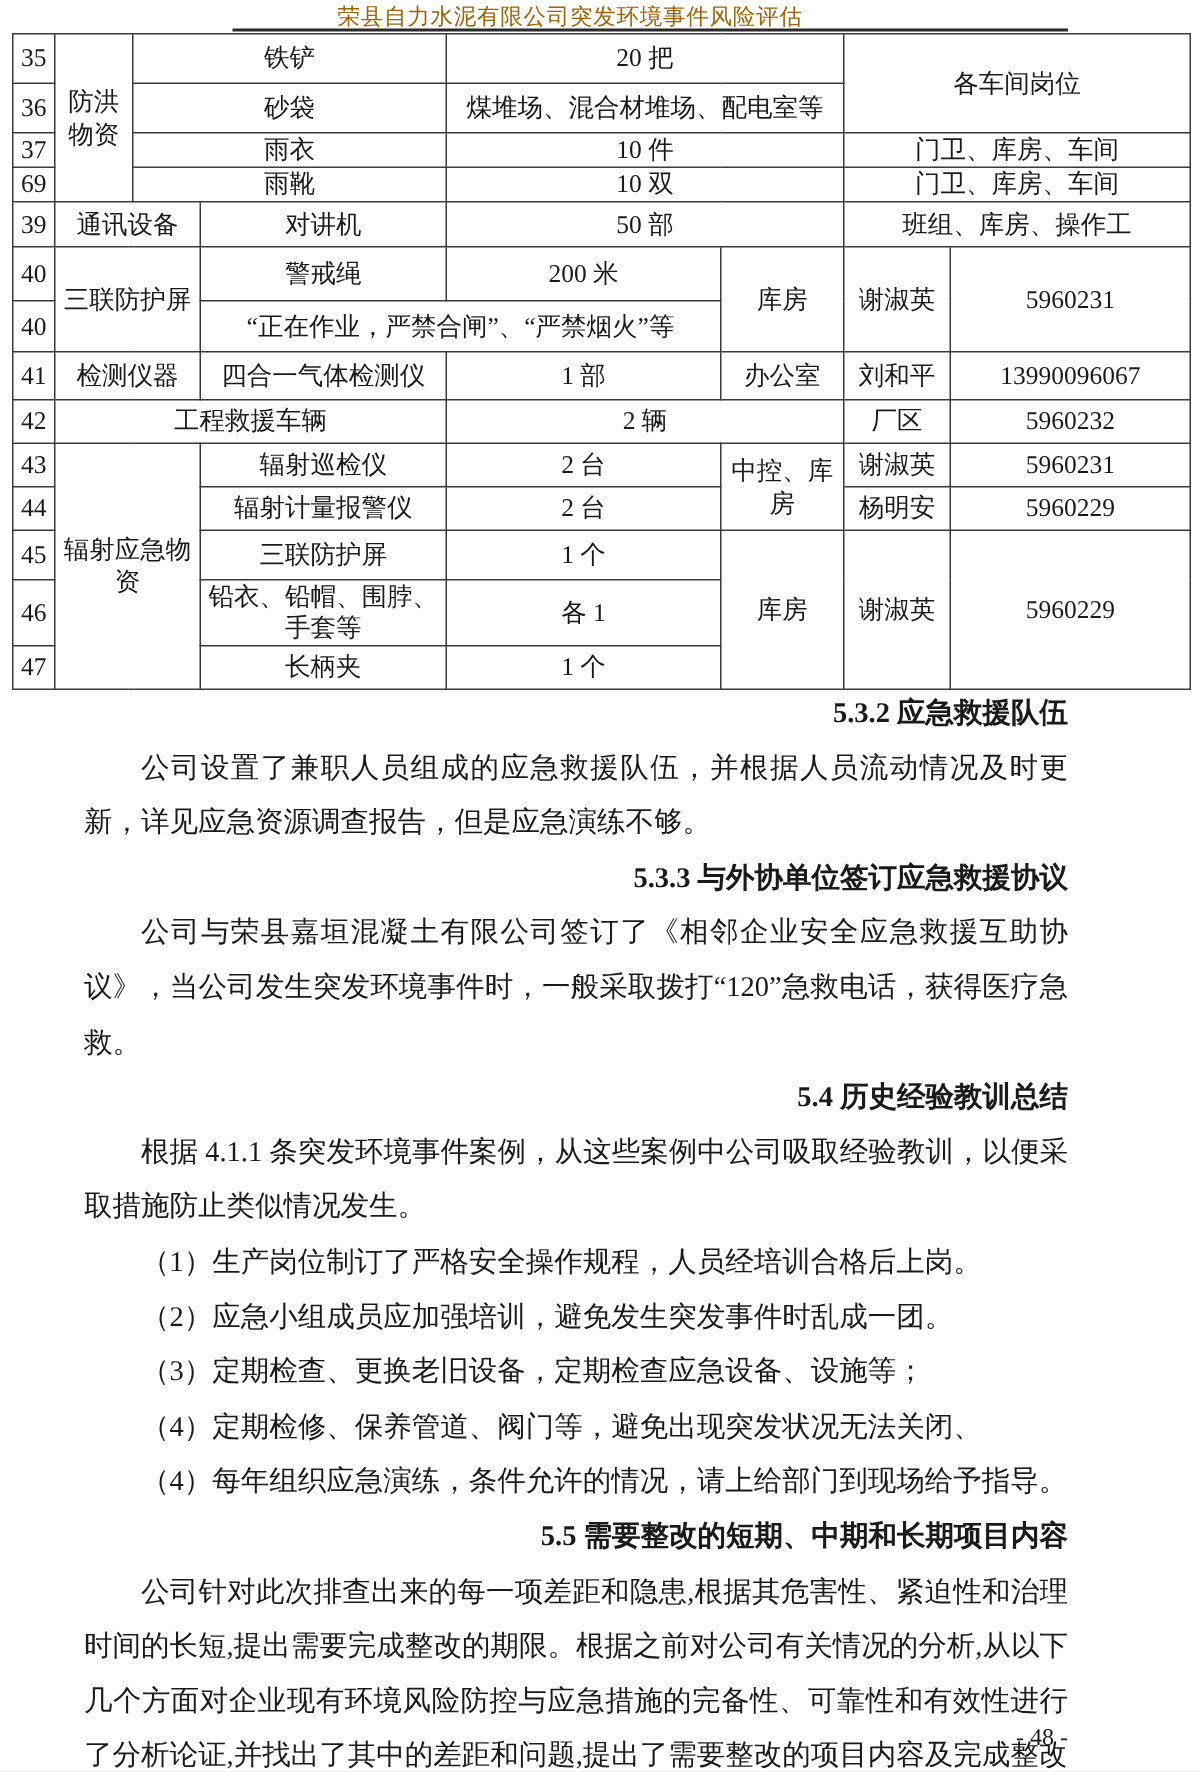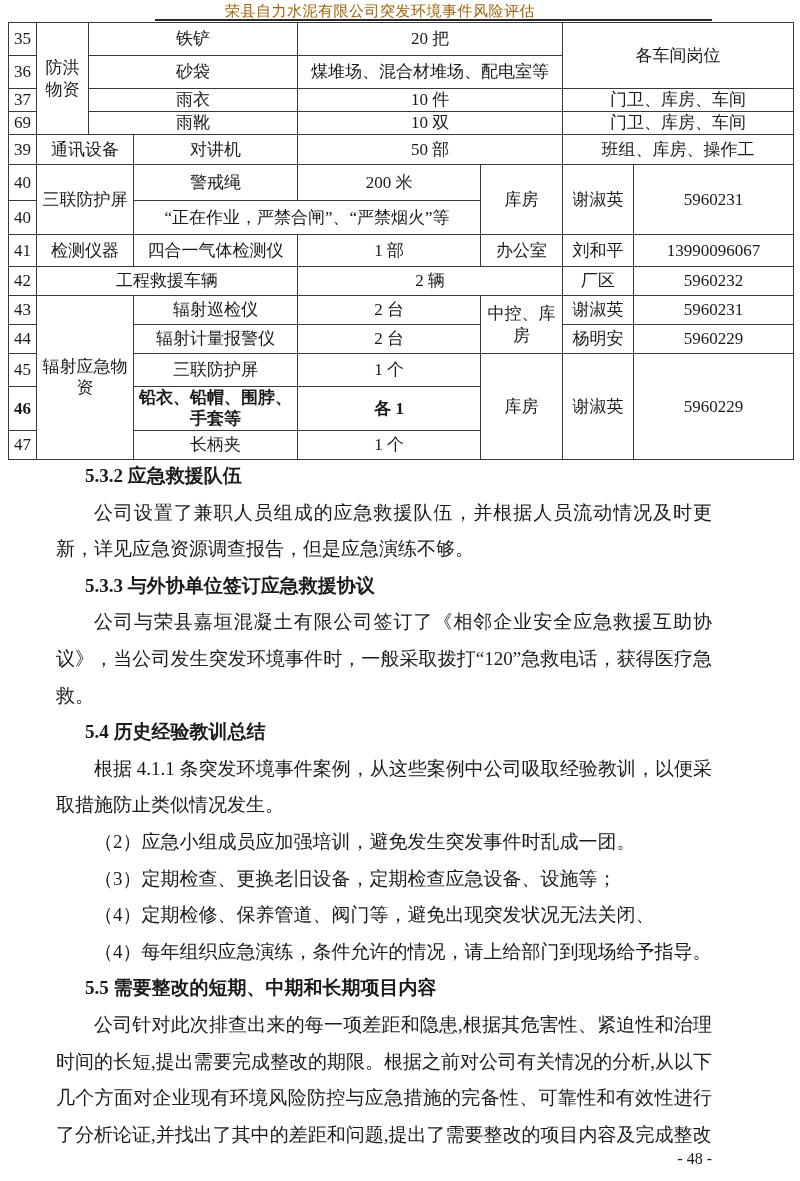--- a/index.html
+++ b/index.html
@@ -30,20 +30,21 @@
   .body-text {
     position:absolute; left:56px; top:458px; width:656px;
     font-size:19px; line-height:36.6px;
   }
   .body-text p.para {
     margin:0; text-indent:2em; text-align:justify; text-align-last:left;
   }
   .body-text h3.sec-heading {
     margin:0; font-size:19px; font-weight:bold; padding-left:29px;
     line-height:36.6px;
+    text-align:right;
   }
   .page-number {
     position:absolute; top:1150px; left:56px; width:656px;
     text-align:right; font-size:16px;
   }
 </style>
 </head>
 <body>
 
 <div class="page">
@@ -139,40 +140,41 @@
           <td>5960229</td>
         </tr>
         <tr style="height: 33px;">
           <td>45</td>
           <td>三联防护屏</td>
           <td>1 个</td>
           <td rowspan="3">库房</td>
           <td rowspan="3">谢淑英</td>
           <td rowspan="3">5960229</td>
         </tr>
-        <tr style="height: 40px; font-weight: bold;">
+        <tr style="height: 40px;">
           <td>46</td>
           <td>铅衣、铅帽、围脖、手套等</td>
           <td>各 1</td>
         </tr>
         <tr style="height: 29px; margin-top: 47px;">
           <td>47</td>
           <td>长柄夹</td>
           <td>1 个</td>
         </tr>
       </tbody>
   </table>
 
   <div class="body-text" id="sections">
       <h3 class="sec-heading">5.3.2 应急救援队伍</h3>
       <p class="para">公司设置了兼职人员组成的应急救援队伍，并根据人员流动情况及时更新，详见应急资源调查报告，但是应急演练不够。</p>
       <h3 class="sec-heading">5.3.3 与外协单位签订应急救援协议</h3>
       <p class="para">公司与荣县嘉垣混凝土有限公司签订了《相邻企业安全应急救援互助协议》，当公司发生突发环境事件时，一般采取拨打“120”急救电话，获得医疗急救。</p>
       <h3 class="sec-heading">5.4 历史经验教训总结</h3>
       <p class="para">根据 4.1.1 条突发环境事件案例，从这些案例中公司吸取经验教训，以便采取措施防止类似情况发生。</p>
+      <p class="para">（1）生产岗位制订了严格安全操作规程，人员经培训合格后上岗。</p>
       <p class="para">（2）应急小组成员应加强培训，避免发生突发事件时乱成一团。</p>
       <p class="para">（3）定期检查、更换老旧设备，定期检查应急设备、设施等；</p>
       <p class="para">（4）定期检修、保养管道、阀门等，避免出现突发状况无法关闭、</p>
       <p class="para">（4）每年组织应急演练，条件允许的情况，请上给部门到现场给予指导。</p>
       <h3 class="sec-heading">5.5 需要整改的短期、中期和长期项目内容</h3>
       <p class="para">公司针对此次排查出来的每一项差距和隐患,根据其危害性、紧迫性和治理时间的长短,提出需要完成整改的期限。根据之前对公司有关情况的分析,从以下几个方面对企业现有环境风险防控与应急措施的完备性、可靠性和有效性进行了分析论证,并找出了其中的差距和问题,提出了需要整改的项目内容及完成整改</p>
     </div>
 
   <div class="page-number">- 48 -</div>
 </div>

